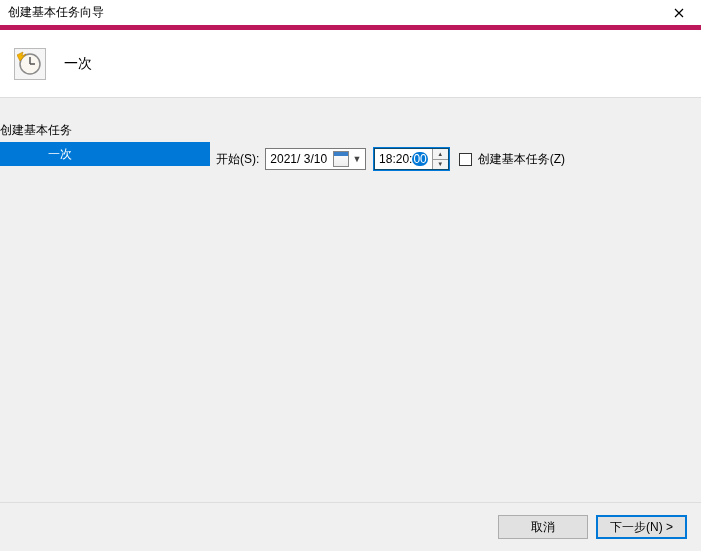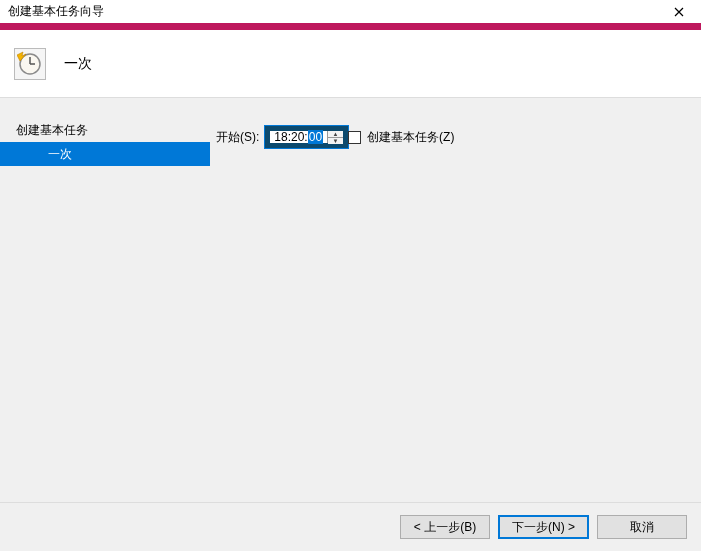--- a/index.html
+++ b/index.html
@@ -1,20 +1,20 @@
 <!DOCTYPE html>
 <html><head>
   <meta charset="utf-8">
   <style>
     * { box-sizing: border-box; margin: 0; padding: 0; font-family: "Microsoft YaHei", "Segoe UI", sans-serif; }
     body { width: 701px; height: 551px; background: #fff; overflow: hidden; }
 
     .titlebar {
       height: 30px; display: flex; align-items: center; justify-content: space-between;
-      padding: 0 0 0 8px; background: #fff; font-size: 12px; border-bottom: 7px solid #be185d;
+      padding: 0 0 0 8px; background: #fff; font-size: 12px; border-bottom: 5px solid #be185d;
     }
     .close {
       width: 45px; height: 30px; display: flex; align-items: center; justify-content: center;
       font-size: 14px; color: #000;
     }
 
     .header {
       height: 68px; background: #fff; border-bottom: 1px solid #ddd;
       display: flex; align-items: center; padding-left: 14px;
     }
@@ -23,43 +23,43 @@
       display: flex; align-items: center; justify-content: center; position: relative;
     }
     .header-title { margin-left: 18px; font-size: 14px; color: #000; }
 
     .body {
       position: absolute; top: 98px; bottom: 49px; left: 0; right: 0; background: #f0f0f0;
       display: flex;
     }
     .sidebar { width: 210px; padding-top: 20px; }
     .side-item {
-      font-size: 12px; color: #000; line-height: 24px; height: 24px; padding-left: 16px;
+      font-size: 12px; color: #000; line-height: 24px; height: 24px; 
     }
     .side-item.indent { padding-left: 48px; }
     .side-item.active { background: #0078d7; color: #fff; }
 
-    .content { flex: 1; padding-top: 28px; padding-left: 6px; display: flex; align-items: flex-start; }
+    .content { flex: 1; padding-top: 50px; padding-left: 6px; display: flex; align-items: flex-start; }
     .lbl { font-size: 12px; color: #000; margin-right: 6px; line-height: 22px; }
 
     .date-box {
       display: inline-flex; align-items: center; height: 22px; border: 1px solid #7a7a7a;
       background: #fff; font-size: 12px; padding: 0 2px 0 4px; margin-right: 8px;
     }
     .date-text { color: #000; }
     .date-cal { width: 16px; height: 16px; margin-left: 6px; border: 1px solid #888; background: linear-gradient(#fff,#eee); position: relative; }
     .date-cal::before { content: ""; position: absolute; top: 0; left: 0; right: 0; height: 4px; background: #3a7fc7; }
     .date-arrow { width: 12px; text-align: center; color: #444; margin-left: 2px; font-size: 9px; }
 
     .time-box {
-      display: inline-flex; align-items: stretch; height: 22px; border: 5px solid #0c4a6e;
-      outline: 1px solid #0078d7; background: #fff; font-size: 12px; 
+      display: inline-flex; align-items: stretch; height: 22px; border: 1px solid #0c4a6e;
+      outline: 1px solid #0078d7; background: #fff; font-size: 12px; margin-right: 10px;
     }
     .time-content { display: flex; align-items: center; padding: 0 4px; }
-    .time-sel { background: #0078d7; color: #fff; padding: 0 1px; }
+    .time-sel { background: #0078d7; color: #fff; padding: 0 1px; border-radius: 7px; }
     .spinner { display: flex; flex-direction: column; width: 16px; border-left: 1px solid #999; }
     .spin-btn { flex: 1; display: flex; align-items: center; justify-content: center; font-size: 6px; color: #444; background: #f3f3f3; }
     .spin-btn.first { border-bottom: 1px solid #999; }
 
     .check-wrap { display: inline-flex; align-items: center; line-height: 22px; }
     .checkbox { width: 13px; height: 13px; border: 1px solid #333; background: #fff; margin-right: 6px; }
     .check-lbl { font-size: 12px; color: #000; }
 
     .footer {
       position: absolute; bottom: 0; left: 0; right: 0; height: 49px; background: #f0f0f0;
@@ -99,36 +99,40 @@
 
 <div class="body">
   <div class="sidebar">
     <div class="side-item">创建基本任务</div>
     <div class="side-item indent active">一次</div>
   </div>
 
   <div class="content">
     <span class="lbl">开始(S):</span>
 
+    <div class="date-box">
+      <span class="date-text">2021/ 3/10</span>
+      <span class="date-cal"></span>
+      <span class="date-arrow">▼</span>
+    </div>
 
     <div class="time-box">
       <div class="time-content">
         <span>18:20:</span>
           <span class="time-sel">00</span>
       </div>
       <div class="spinner">
         <div class="spin-btn first">▲</div>
         <div class="spin-btn">▼</div>
       </div>
     </div>
 
     <div class="check-wrap">
       <span class="checkbox"></span>
       <span class="check-lbl">创建基本任务(Z)</span>
     </div>
   </div>
 </div>
 
 <div class="footer">
-  <div class="btn">&lt; 上一步(B)</div>
+  <div class="btn">取消</div>
   <div class="btn default">下一步(N) &gt;</div>
-  <div class="btn">取消</div>
 </div>
 
 </body></html>

